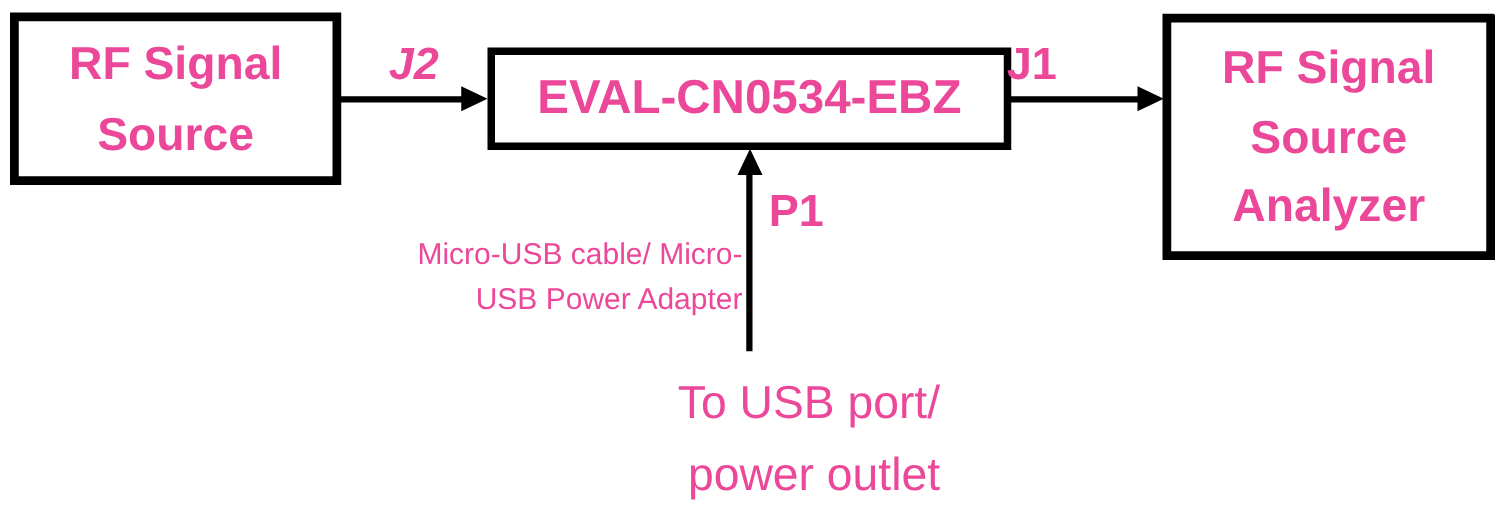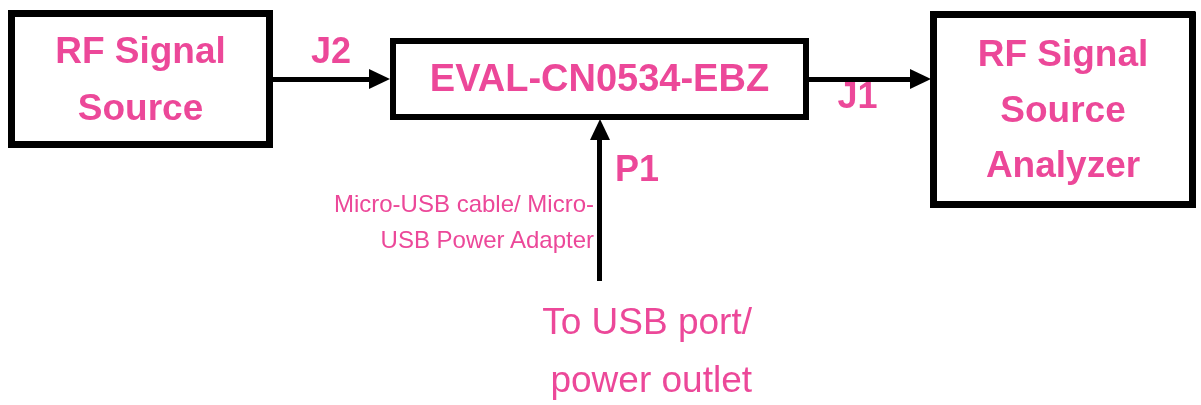--- a/index.html
+++ b/index.html
@@ -56,22 +56,22 @@
     font-size: 37px;
     line-height: 1.5;
   }
   .connector-label {
     position: absolute;
     font-weight: bold;
     font-size: 36px;
     text-align: center;
     white-space: nowrap;
   }
-  #j2-label { left: 272px; top: 30px; width: 118px; }
-  #j1-label { left: 796px; top: 30px; width: 123px; margin-top: 45px; }
+  #j2-label { left: 272px; top: 30px; width: 118px; font-style: italic; }
+  #j1-label { left: 764px; top: 30px; width: 123px; }
   #p1-label { left: 615px; top: 148px; text-align: right; }
   .line {
     position: absolute;
     background: #000000;
   }
   #j2-line { left: 272px; top: 77px; width: 100px; height: 5px; }
   #j1-line { left: 808px; top: 77px; width: 105px; height: 5px; }
   #p1-line { left: 597px; top: 137px; width: 5px; height: 144px; }
   .arrowhead {
     position: absolute;

